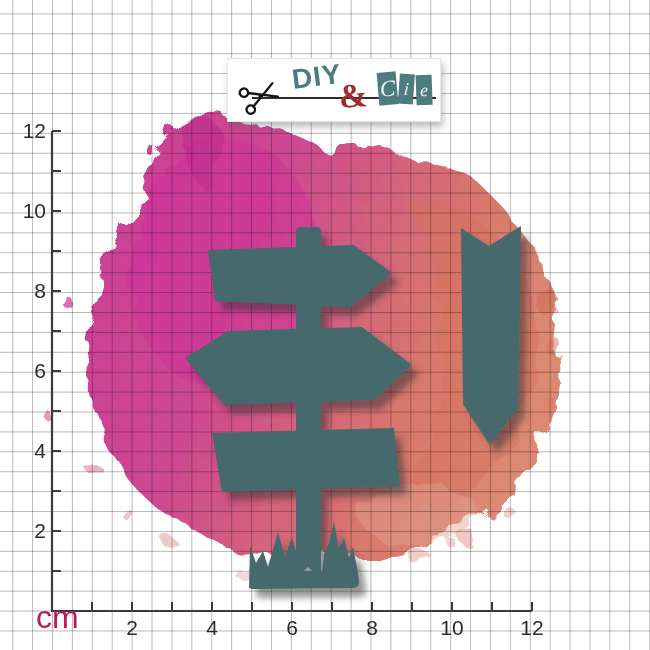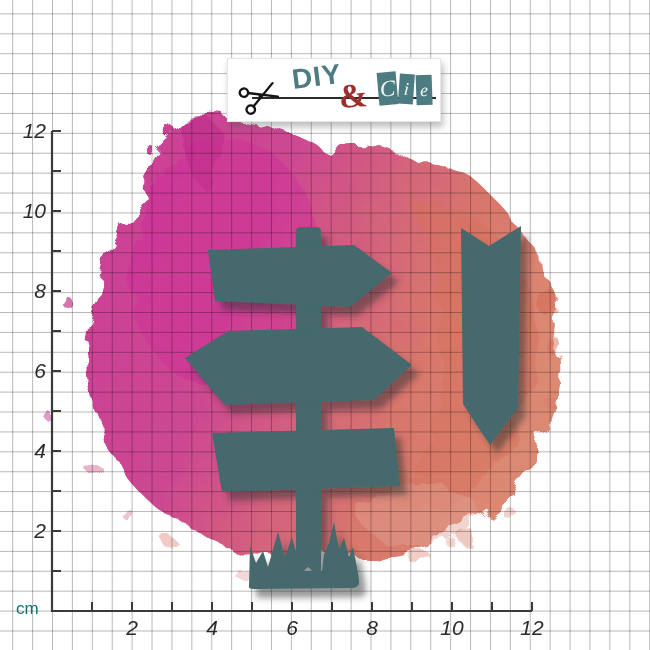--- a/index.html
+++ b/index.html
@@ -11,25 +11,25 @@
   #stage svg.layer{position:absolute;left:0;top:0;width:650px;height:650px;}
   
   #grid{
     position:absolute;inset:0;mix-blend-mode:multiply;pointer-events:none;
     background-image:
       linear-gradient(to right, rgba(0,0,0,0.28) 1px, transparent 1px),
       linear-gradient(to bottom, rgba(0,0,0,0.28) 1px, transparent 1px);
     background-size:19.92px 19.92px;
     background-position:12.2px 13.4px;
   }
-  .lab{position:absolute;font-size:21px;color:#2b2b2b;line-height:24px;font-style:italic;}
+  .lab{position:absolute;font-size:21px;color:#2b2b2b;line-height:24px;}
   .lab-x{width:40px;text-align:center;top:616px;}
   .lab-y{width:36px;text-align:right;left:10px;}
   #unit-label{
-    position:absolute;left:16px;top:599px;font-size:17px;color:#0f766e;
+    position:absolute;left:36px;top:599px;font-size:32px;color:#be185d;
   }
   
   #logo{
     position:absolute;left:227px;top:58px;width:212px;height:62px;
     background:#ffffff;border:1px solid #e6e6e6;
     box-shadow:2px 5px 7px rgba(90,90,90,0.4);z-index:10;
   }
   #cutline{
     position:absolute;left:24px;top:38px;width:184px;height:2px;background:#2c2c2c;
   }

